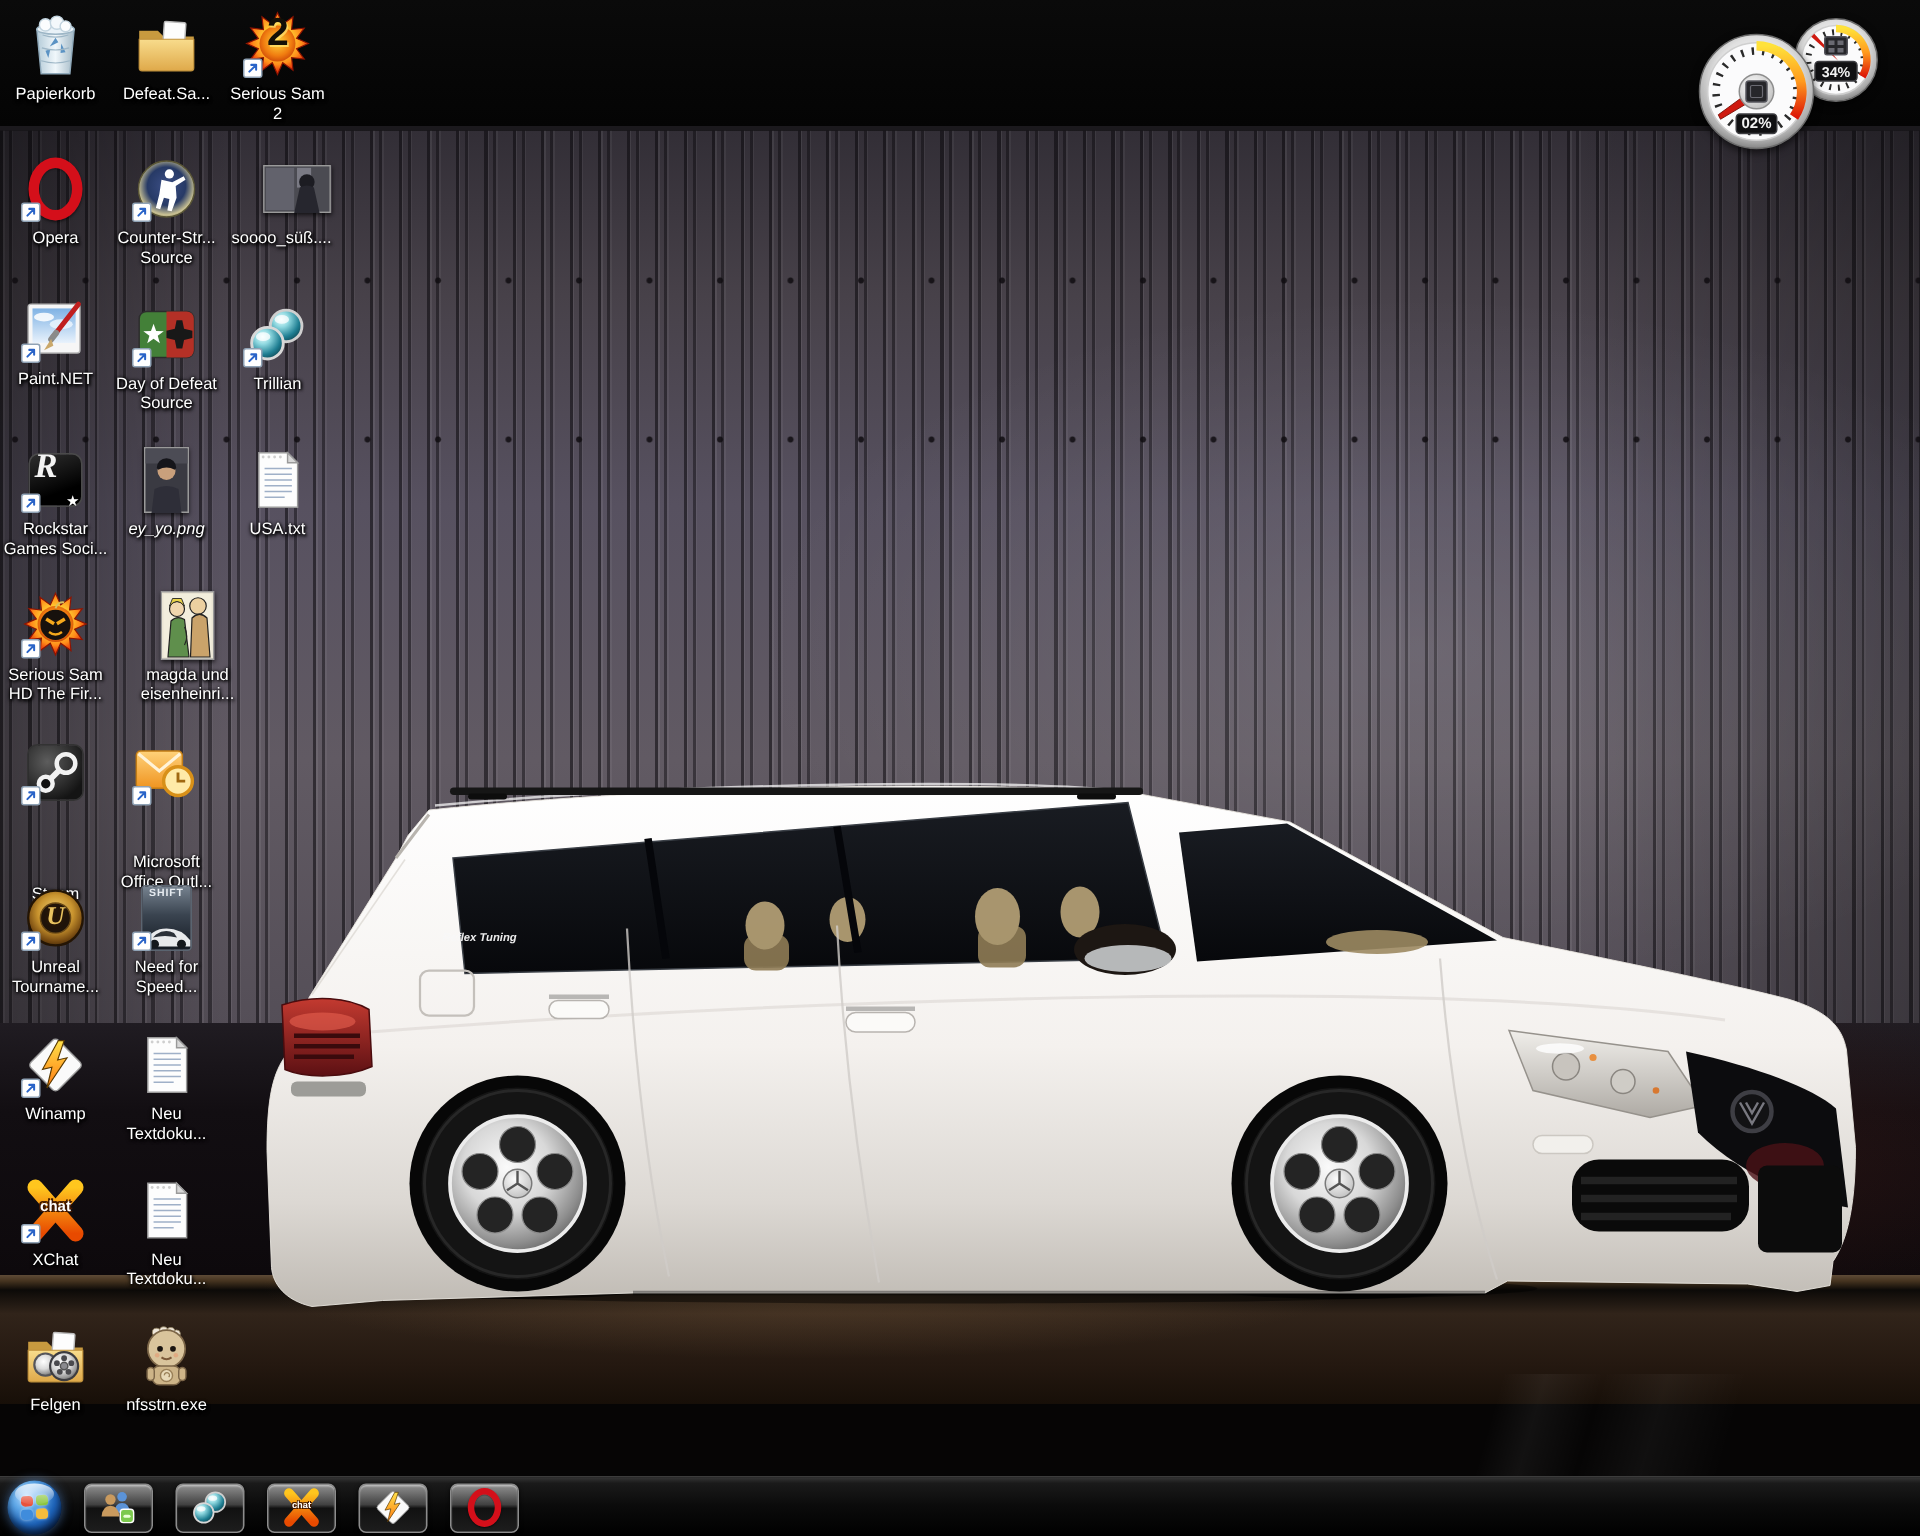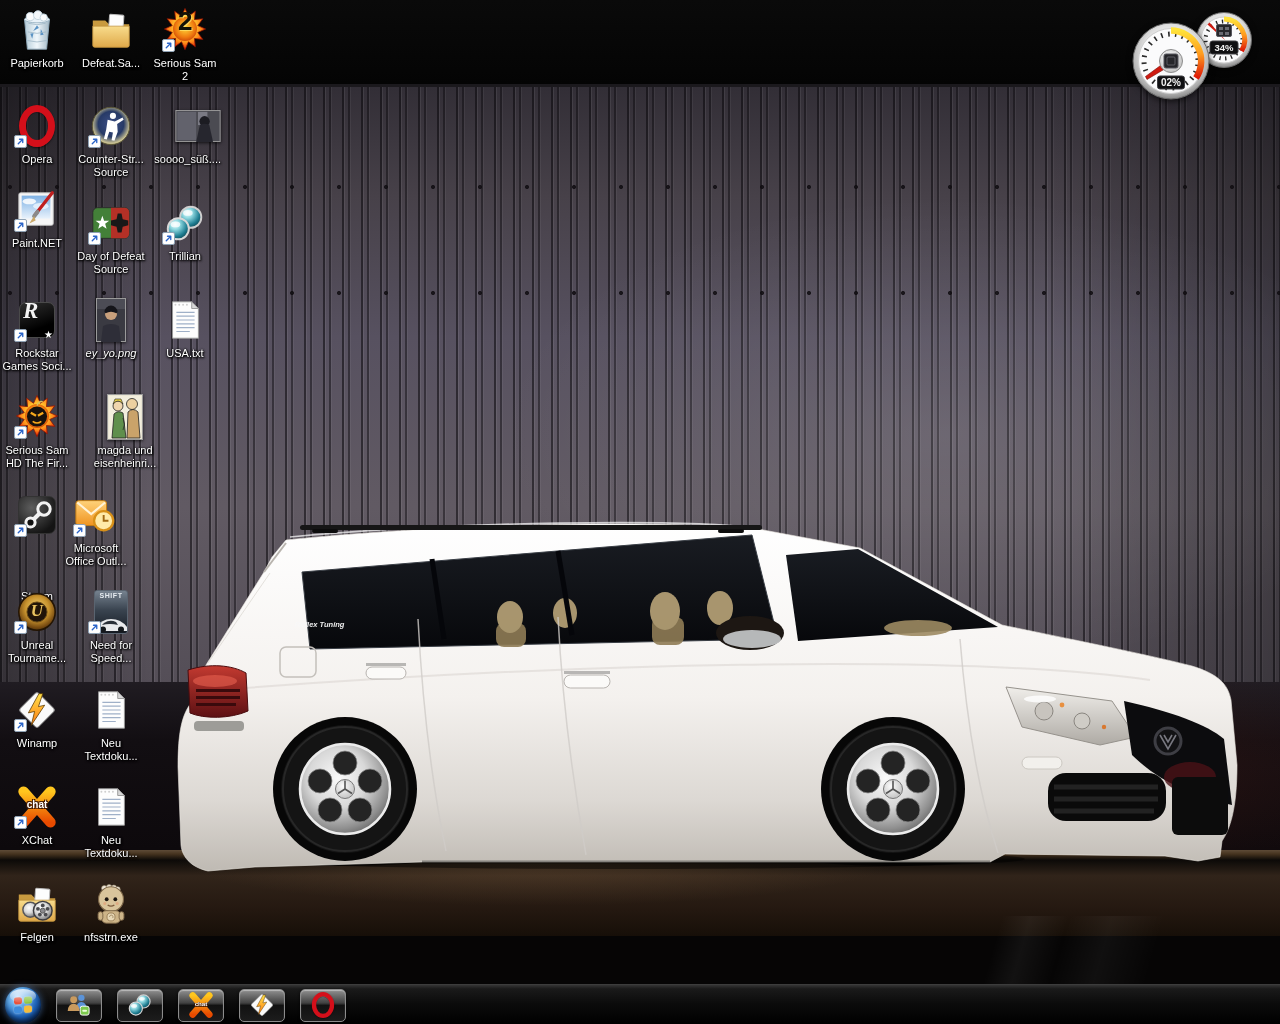--- a/index.html
+++ b/index.html
@@ -416,21 +416,21 @@
     <rect x="2" y="2" width="20" height="30" fill="#62626c"></rect>
     <rect x="24" y="2" width="10" height="14" fill="#7a7a84"></rect>
     <circle cx="31" cy="12" r="5.5" fill="#1c1c22"></circle>
     <path d="M22 34 L26 16 q5 -3 10 0 l4 18 z" fill="#26262e"></path>
         </svg>
       </div>
       <div class="icon-label">
         <div>soooo_süß....</div>
       </div>
     </div>
-    <div class="icon-cell" style="left: 1px; top: 186px;">
+    <div class="icon-cell" style="left: 1px; top: 196px;">
       <div class="glyph-wrap">
         <svg viewBox="0 0 48 48" width="46" height="46">
     <rect x="5" y="6" width="36" height="34" rx="2" fill="#f6f6f6" stroke="#b8b8b8"></rect>
     <rect x="8" y="9" width="30" height="24" fill="url(#gsky)"></rect>
     <ellipse cx="16" cy="15" rx="7" ry="3" fill="#fff" opacity=".85"></ellipse>
     <ellipse cx="28" cy="20" rx="8" ry="3.4" fill="#eef6ff" opacity=".8"></ellipse>
     <path d="M40 6 L22 29" stroke="#c01f1f" stroke-width="3.4" stroke-linecap="round"></path>
     <path d="M24.5 26 L21 30.5" stroke="#8a8a8a" stroke-width="4.2" stroke-linecap="round"></path>
     <path d="M21 30 l-5 8 6.5 -3 z" fill="#caa86a"></path>
         </svg>
@@ -582,21 +582,21 @@
         <span class="shortcut">
   <svg viewBox="0 0 10 10" width="9" height="9">
             <path d="M2.5 7.5 L7.5 2.5 M7.5 2.5 h-3.6 M7.5 2.5 v3.6" stroke="#2a64c8" stroke-width="1.5" fill="none" stroke-linecap="round"></path>
           </svg>
         </span>
       </div>
       <div class="icon-label">
         <div>Steam</div>
       </div>
     </div>
-    <div class="icon-cell" style="left: 60px; top: 491px;">
+    <div class="icon-cell" style="left: 75px; top: 491px; gap: 27px;">
       <div class="glyph-wrap">
         <svg viewBox="0 0 48 48" width="46" height="46">
     <rect x="3" y="9" width="32" height="26" rx="3" fill="url(#gout)" stroke="#c27c14"></rect>
     <path d="M4.5 11 L19 23 L33.5 11" fill="none" stroke="#fff3d8" stroke-width="2.2"></path>
     <circle cx="32" cy="30" r="10" fill="#ffeaa8" stroke="#d89018" stroke-width="2.4"></circle>
     <path d="M32 24 v6 h5" stroke="#a06812" stroke-width="2" fill="none"></path>
         </svg>
         <span class="shortcut">
   <svg viewBox="0 0 10 10" width="9" height="9">
             <path d="M2.5 7.5 L7.5 2.5 M7.5 2.5 h-3.6 M7.5 2.5 v3.6" stroke="#2a64c8" stroke-width="1.5" fill="none" stroke-linecap="round"></path>

